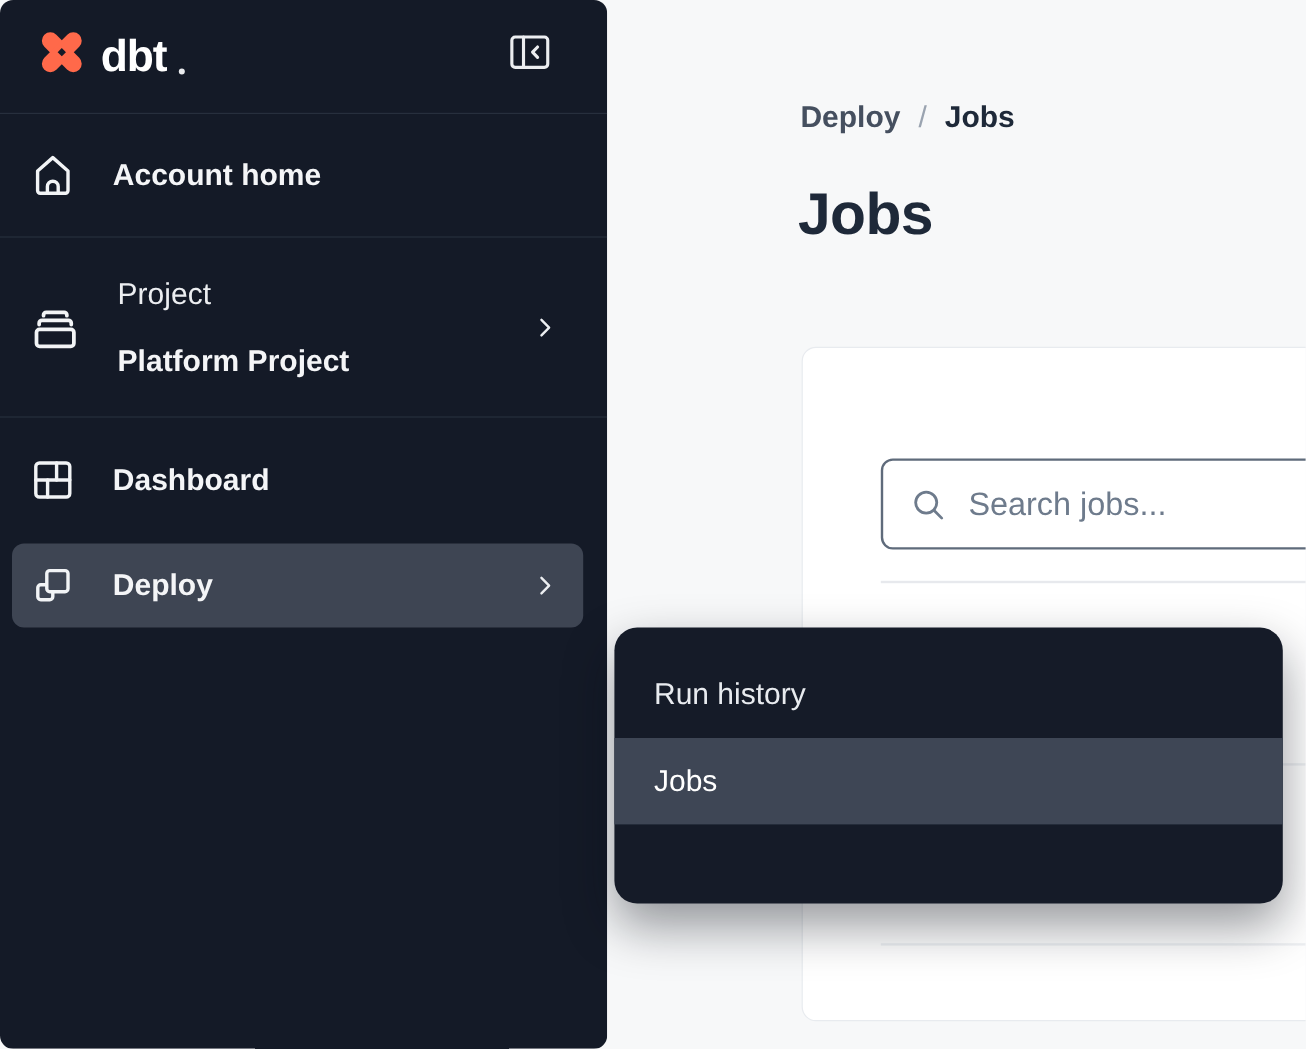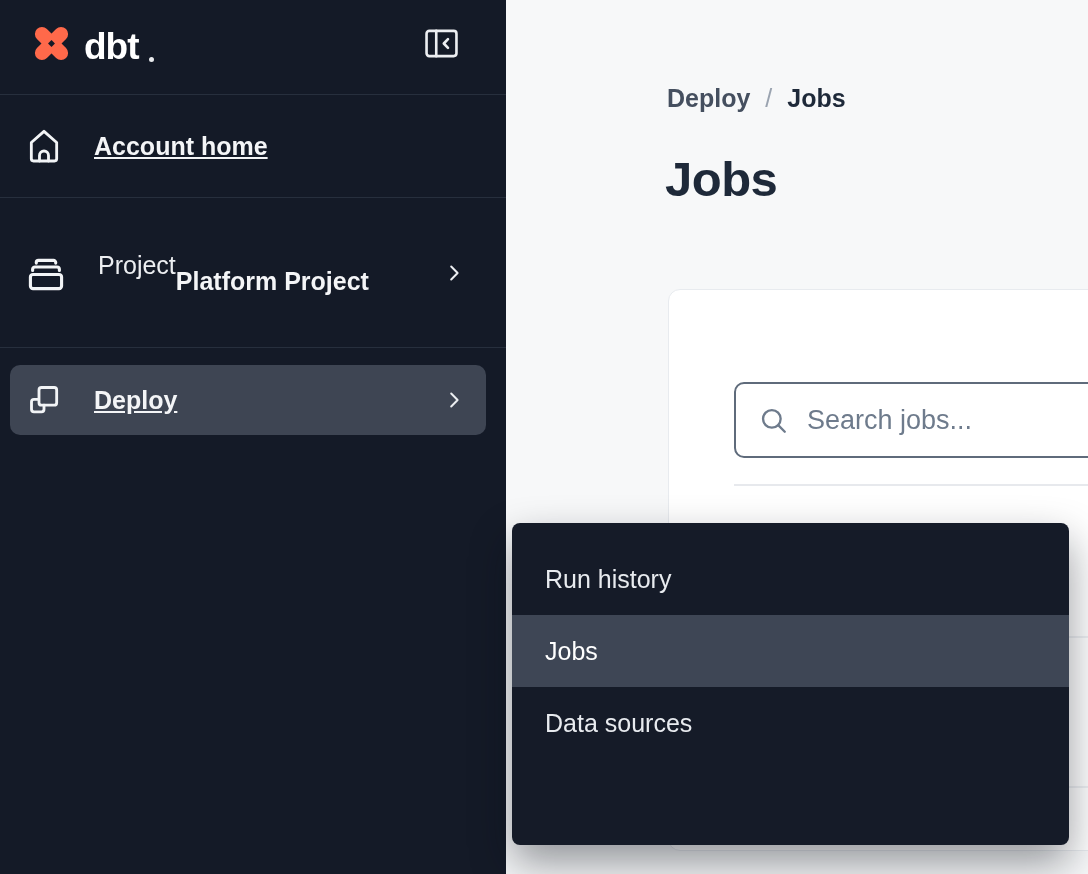--- a/index.html
+++ b/index.html
@@ -5,33 +5,33 @@
   * { margin:0; padding:0; box-sizing:border-box; }
   html,body { width:1088px; height:874px; }
   body {
     position:relative; overflow:hidden;
     font-family:"Liberation Sans", sans-serif;
     background:#f7f8f9; color:#1e2939;
   }
   svg { display:block; }
 
   
-  .sidebar { position:absolute; left:0; top:0; bottom:0; width:506px; background:#141a27; color:#f2f4f6; }
+  .sidebar { position:absolute; left:0; top:0; bottom:0; width:506px; background:#141a27; color:#f2f4f6;border-radius:11px; }
   .sb-header { height:95px; display:flex; align-items:center; padding:0 46px 8px 28px; border-bottom:1px solid #272f3d; }
   .logo { display:flex; align-items:flex-end; gap:9px; cursor:pointer; }
   .logo-text { font-size:37px; font-weight:bold; letter-spacing:-1px; color:#ffffff; line-height:1; padding-bottom:2px; }
   .logo-dot { width:5px; height:5px; border-radius:50%; background:#e9ebee; margin:0 0 5px 1px; }
   .collapse-btn { margin-left:auto; background:none; border:none; color:#eceef1; cursor:pointer; padding:0; }
 
   .sb-row { display:flex; align-items:center; gap:30px; padding:0 40px 0 24px; border-bottom:1px solid #272f3d; cursor:pointer; }
   .sb-account { height:103px; }
   .sb-project { height:150px; }
   .sb-icon { flex:0 0 auto; color:#f2f4f6; }
-  .sb-label { font-size:25px; font-weight:bold; color:#f4f5f7;text-decoration:underline; }
-  .project-text { display:flex; flex-direction:row; line-height:40px; }
+  .sb-label { font-size:25px; font-weight:bold; color:#f4f5f7; }
+  .project-text { display:flex; flex-direction:column; line-height:40px; }
   .project-label { font-size:25px; font-weight:normal; color:#eceef1; }
   .project-name { font-size:25px; font-weight:bold; color:#f4f5f7;margin-top:16px; }
   .chev { margin-left:auto; color:#eceef1; }
 
   .sb-nav { padding-top:8px; }
   .sb-nav-item { position:relative; height:88px; display:flex; align-items:center; gap:30px; padding:0 40px 0 24px; cursor:pointer; }
   .sb-nav-item.active::before { content:""; position:absolute; left:10px; right:20px; top:9px; bottom:9px; background:#3e4553; border-radius:10px; }
   .sb-nav-item > * { position:relative; z-index:1; }
 
   
@@ -45,21 +45,21 @@
   .card { position:absolute; left:162px; top:289px; width:640px; height:562px; background:#ffffff; border:1.5px solid #e8ebef; border-radius:12px; }
   .search-box { position:absolute; left:65px; top:92px; width:560px; height:76px; border:2px solid #5f6b7b; border-radius:10px; background:#fff; display:flex; align-items:center; gap:17px; padding:0 10px 0 21px; color:#6e7b8c; }
   .search-box input { flex:1; min-width:0; border:none; outline:none; background:transparent; font-family:inherit; font-size:27px; color:#3b4656; }
   .search-box input::placeholder { color:#6e7b8c; opacity:1; }
   .card-divider { position:absolute; left:65px; top:194px; width:560px; height:2px; background:#e7e9ed; }
   .row-line { position:absolute; left:65px; width:560px; height:1.5px; background:#eef0f3; }
   .row-line.r1 { top:346px; }
   .row-line.r2 { top:496px; }
 
   
-  .flyout { position:absolute; left:512px; top:523px; width:557px; height:322px; background:#151b28; border-radius:8px; box-shadow:0 18px 42px rgba(8,12,22,0.42); padding:20px 0 14px; z-index:5; }
+  .flyout { position:absolute; left:512px; top:523px; width:557px; height:230px; background:#151b28; border-radius:19px; box-shadow:0 18px 42px rgba(8,12,22,0.42); padding:20px 0 14px; z-index:5; }
   .flyout-item { height:72px; display:flex; align-items:center; padding:0 33px; font-size:25px; color:#e8ebef; cursor:pointer; }
   .flyout-item.active { background:#3e4655; color:#ffffff; }
 </style>
 </head>
 <body>
 
 <aside class="sidebar">
 
   <div class="sb-header">
     <div class="logo">
@@ -108,20 +108,31 @@
     </span>
     <span class="chev">
       <svg width="24" height="24" viewBox="0 0 24 24" fill="none" stroke="currentColor" stroke-width="2" stroke-linecap="round" stroke-linejoin="round">
         <polyline points="9.2,5.5 15.6,12 9.2,18.5"></polyline>
       </svg>
     </span>
   </div>
 
   <nav class="sb-nav">
 
+    <div class="sb-nav-item">
+      <span class="sb-icon">
+        <svg width="40" height="40" viewBox="0 0 24 24" fill="none" stroke="currentColor" stroke-width="1.7" stroke-linecap="round" stroke-linejoin="round">
+          <rect x="3.5" y="3.5" width="17" height="17" rx="1.8"></rect>
+          <line x1="3.5" y1="12" x2="20.5" y2="12"></line>
+          <line x1="13.9" y1="3.5" x2="13.9" y2="12"></line>
+          <line x1="9.4" y1="12" x2="9.4" y2="20.5"></line>
+        </svg>
+      </span>
+      <span class="sb-label">Dashboard</span>
+    </div>
 
 
     <div class="sb-nav-item active">
       <span class="sb-icon">
         <svg width="40" height="40" viewBox="0 0 24 24" fill="none" stroke="currentColor" stroke-width="1.7" stroke-linecap="round" stroke-linejoin="round">
           <rect x="9" y="4.5" width="10.6" height="10.6" rx="1.5"></rect>
           <path d="M8.7 11.6 H6 a1.5 1.5 0 0 0 -1.5 1.5 v4.5 a1.5 1.5 0 0 0 1.5 1.5 h4.5 a1.5 1.5 0 0 0 1.5 -1.5 v-2.5"></path>
         </svg>
       </span>
       <span class="sb-label">Deploy</span>
@@ -159,14 +170,13 @@
     <div class="card-divider"></div>
     <div class="row-line r1"></div>
     <div class="row-line r2"></div>
   </section>
 
 </main>
 
 <div class="flyout">
   <div class="flyout-item">Run history</div>
   <div class="flyout-item active">Jobs</div>
-  <div class="flyout-item">Data sources</div>
 </div>
 
 </body></html>

